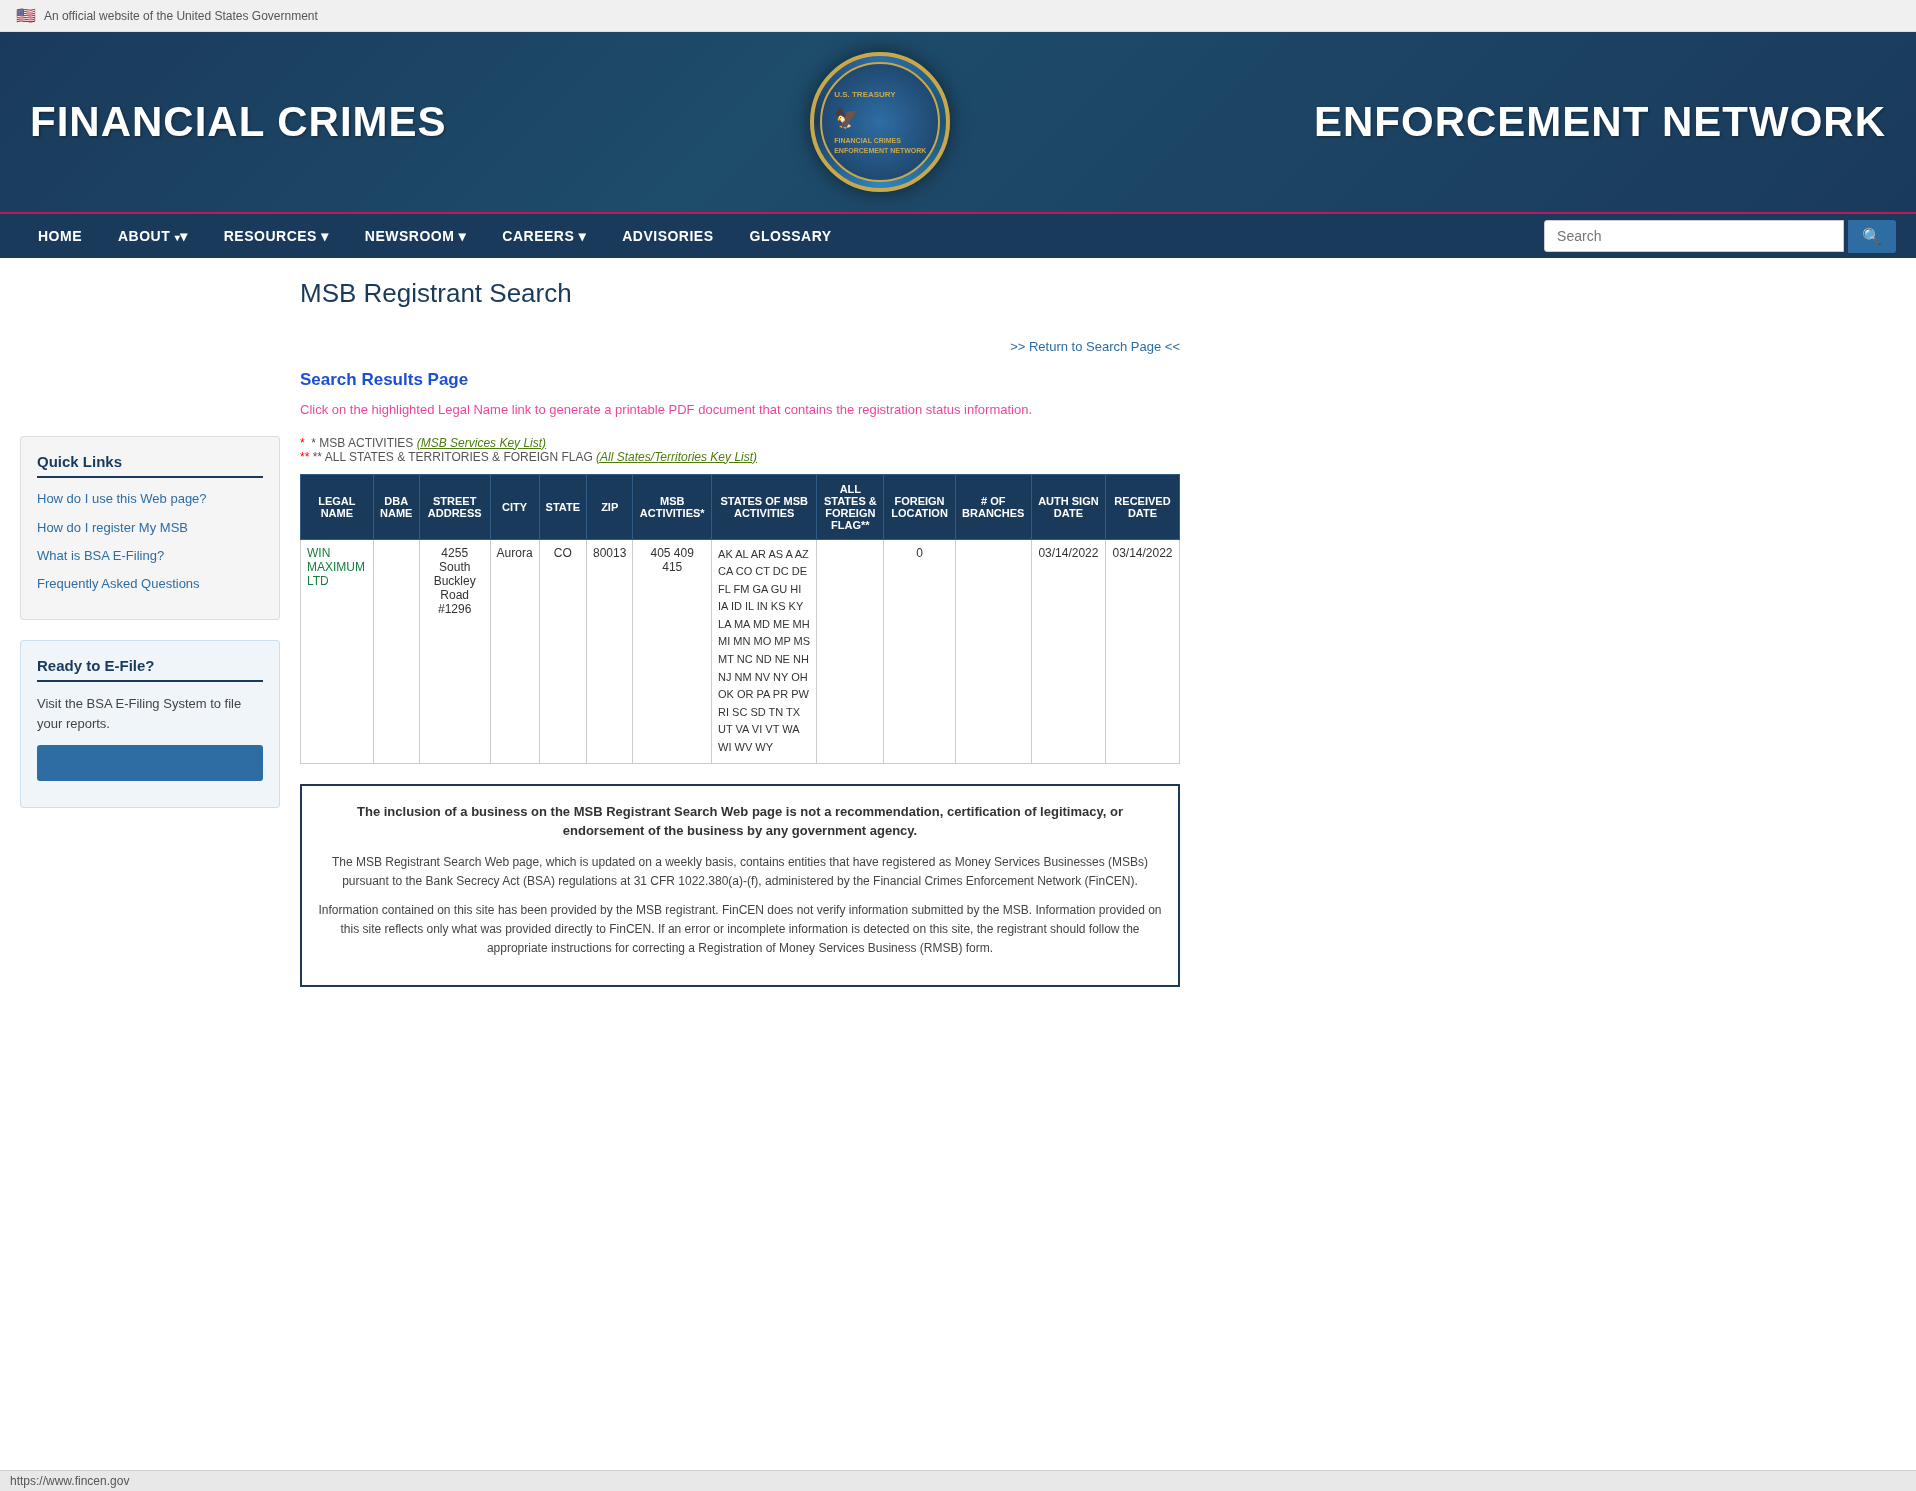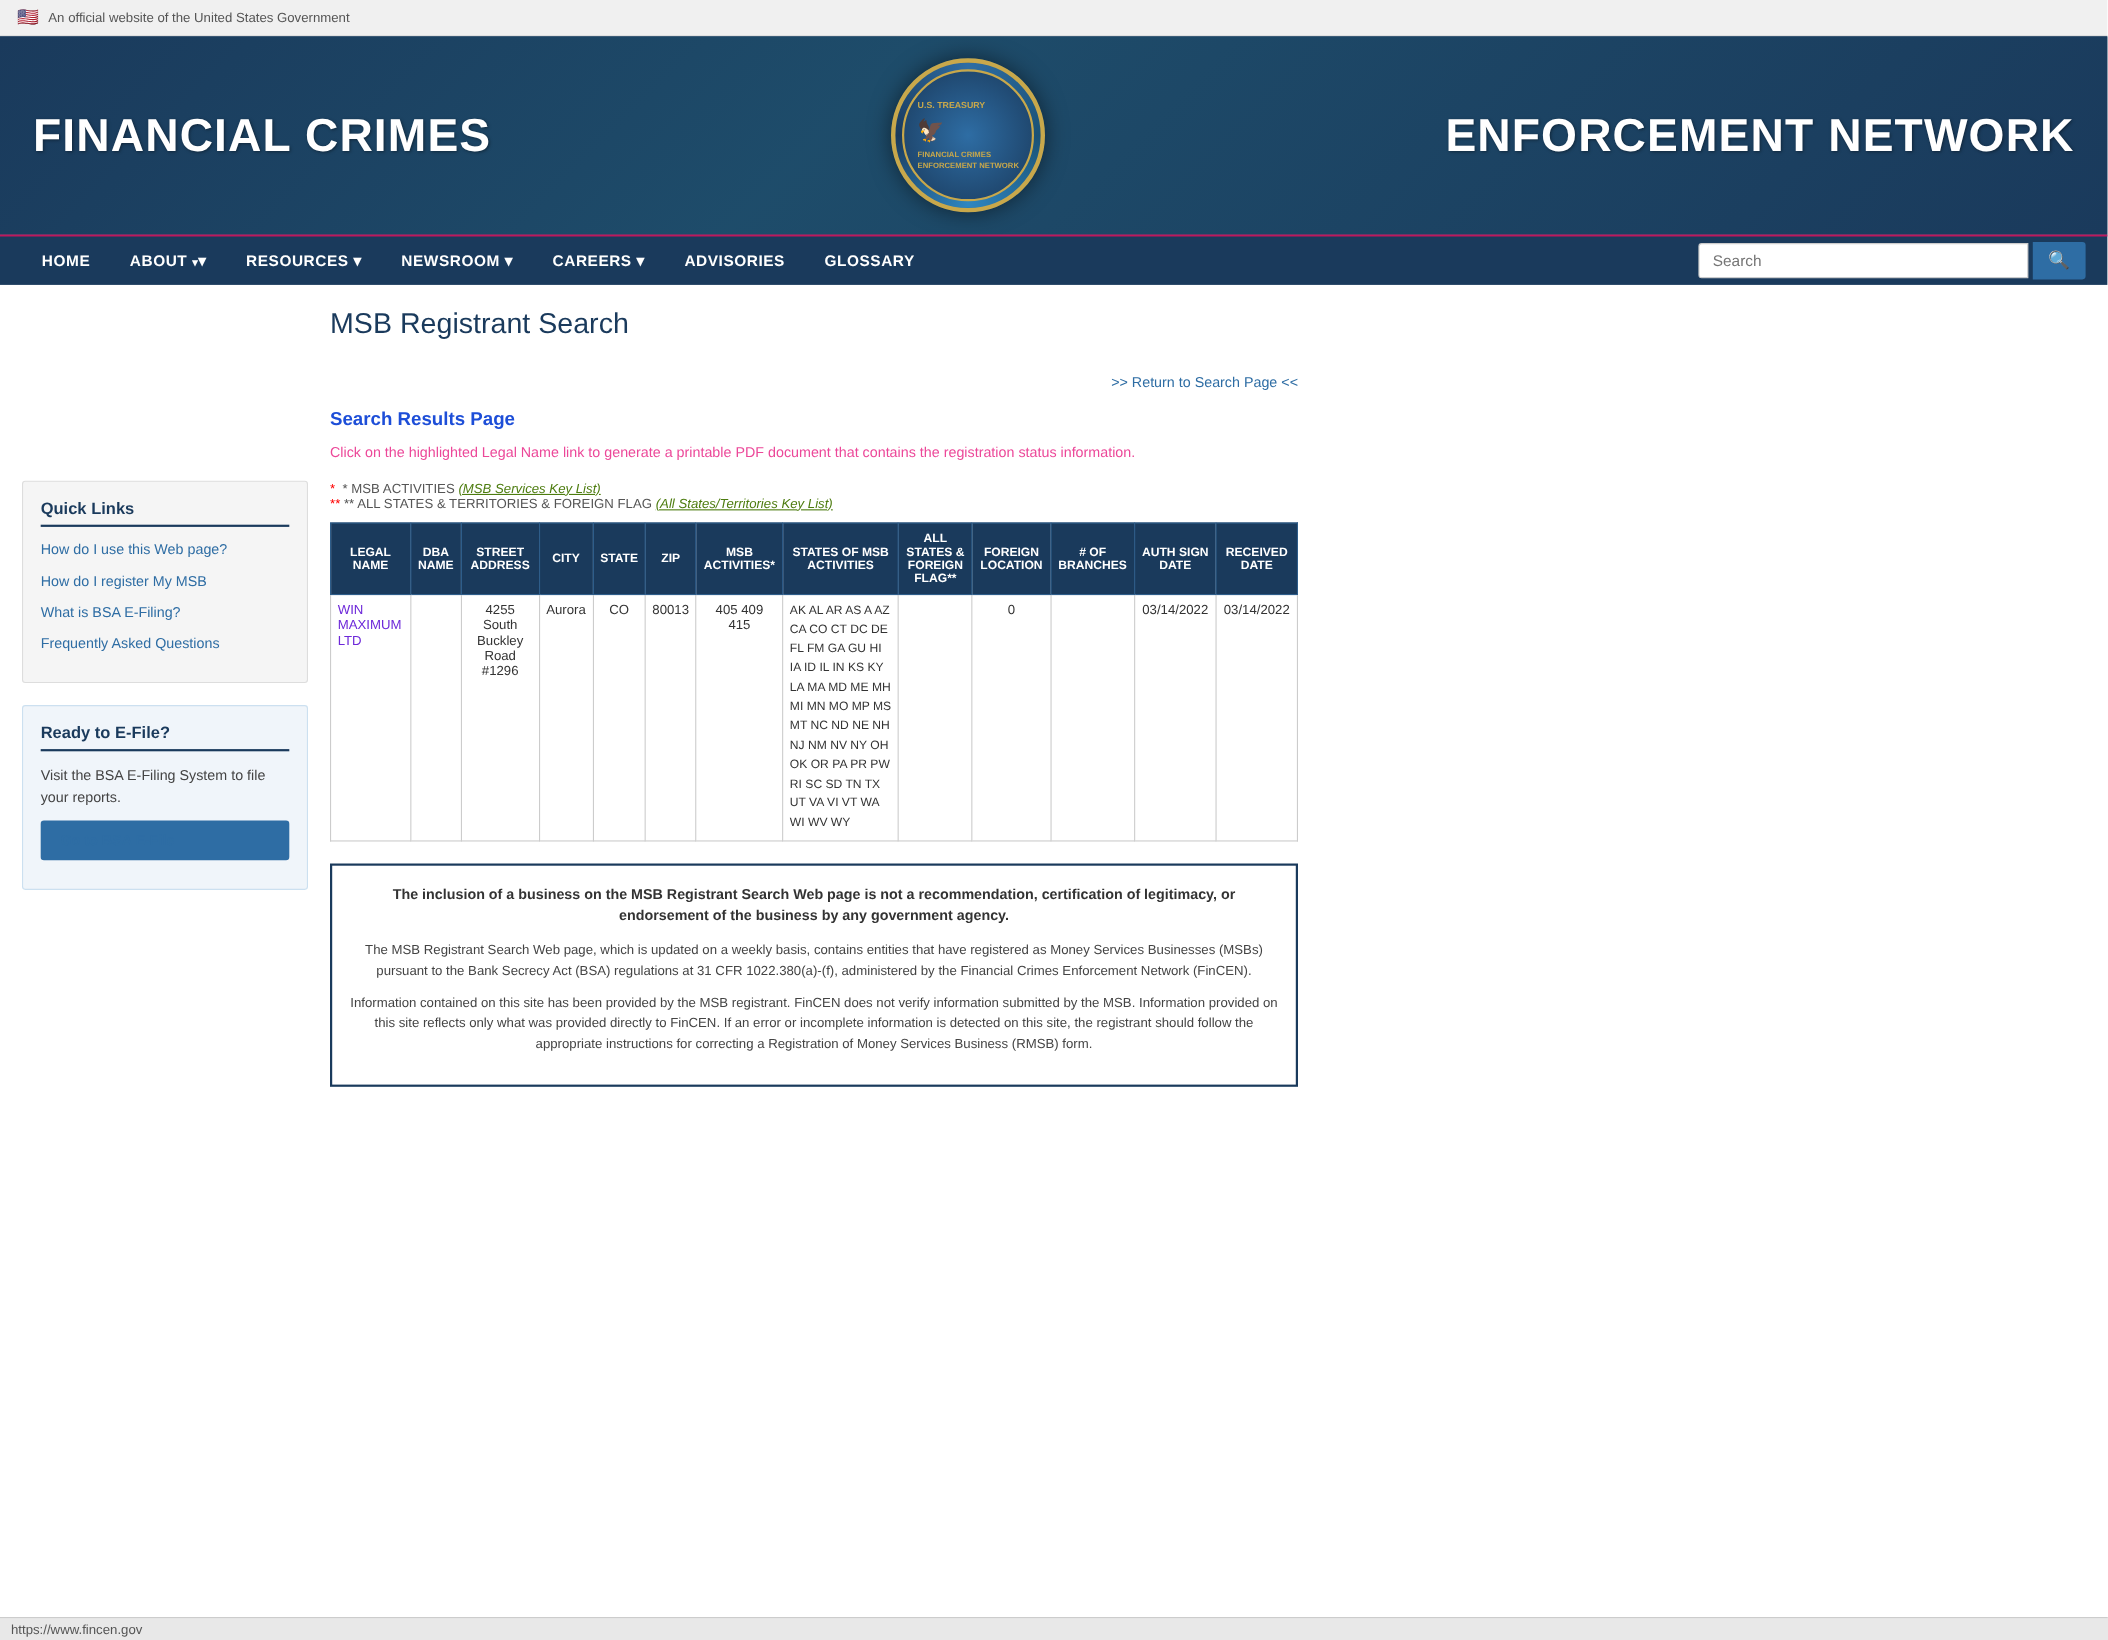--- a/index.html
+++ b/index.html
@@ -263,21 +263,21 @@
       padding: 6px;
       border: 1px solid #ccc;
       vertical-align: top;
       text-align: center;
     }
     .results-table td:first-child,
     .results-table td:nth-child(2) {
       text-align: left;
     }
     .results-table a {
-      color: #6d28d9;
+      color: #15803d;
       text-decoration: none;
     }
     .states-cell {
       text-align: left !important;
       font-size: 11px;
       line-height: 1.6;
     }
 
     
     .disclaimer-box {

